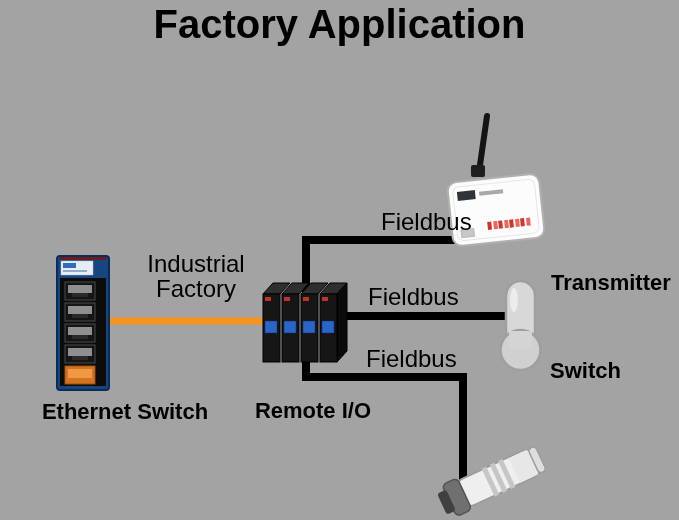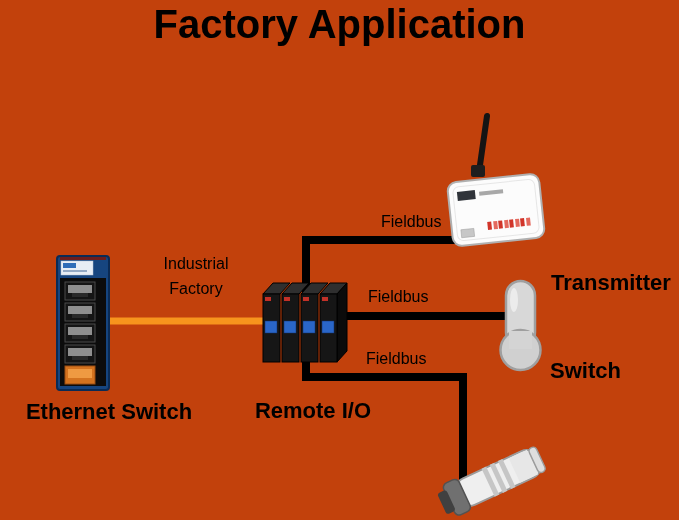--- a/index.html
+++ b/index.html
@@ -1,26 +1,26 @@
 <!DOCTYPE html>
 <html><head>
 <meta charset="utf-8">
 <style>
   html,body{margin:0;padding:0;background:#ffffff;}
   .stage{
-    position:relative;width:679px;height:520px;background:#c2410c;
+    position:relative;width:679px;height:520px;background:#a3a3a3;
     font-family:"Liberation Sans",sans-serif;color:#000;overflow:hidden;
   }
   .layer{position:absolute;left:0;top:0;width:679px;height:520px;}
   .title{
     position:absolute;left:0;top:2px;width:679px;text-align:center;
     font-size:40px;font-weight:700;color:#000;
   }
   .lbl{position:absolute;white-space:nowrap;color:#000;}
-  .conn-lbl{font-size:16px;font-weight:400;line-height:25px;}
+  .conn-lbl{font-size:24px;font-weight:400;line-height:25px;}
   .dev-lbl{font-size:22px;font-weight:700;}
   .center{text-align:center;}
 </style>
 </head>
 <body>
 
 <div class="stage">
 
   <svg class="layer" viewBox="0 0 679 520" xmlns="http://www.w3.org/2000/svg">
 
@@ -132,21 +132,21 @@
     <div>Industrial</div>
     <div>Factory</div>
   </div>
 
   <div class="lbl conn-lbl" style="left:381px;top:209px;">Fieldbus</div>
 
   <div class="lbl conn-lbl" style="left:368px;top:284px;">Fieldbus</div>
 
   <div class="lbl conn-lbl" style="left:366px;top:346px;">Fieldbus</div>
 
-  <div class="lbl dev-lbl center" style="left:0px;top:399px;width:192px;padding-left:13px;">Ethernet Switch</div>
+  <div class="lbl dev-lbl center" style="left:16px;top:399px;width:192px;padding-left:13px;">Ethernet Switch</div>
 
   <div class="lbl dev-lbl center" style="left:254px;top:398px;width:118px;">Remote I/O</div>
 
   <div class="lbl dev-lbl" style="left:551px;top:242px;margin-top:28px;">Transmitter</div>
 
   <div class="lbl dev-lbl" style="left:550px;top:358px;">Switch</div>
 
 </div>
 
 </body></html>

